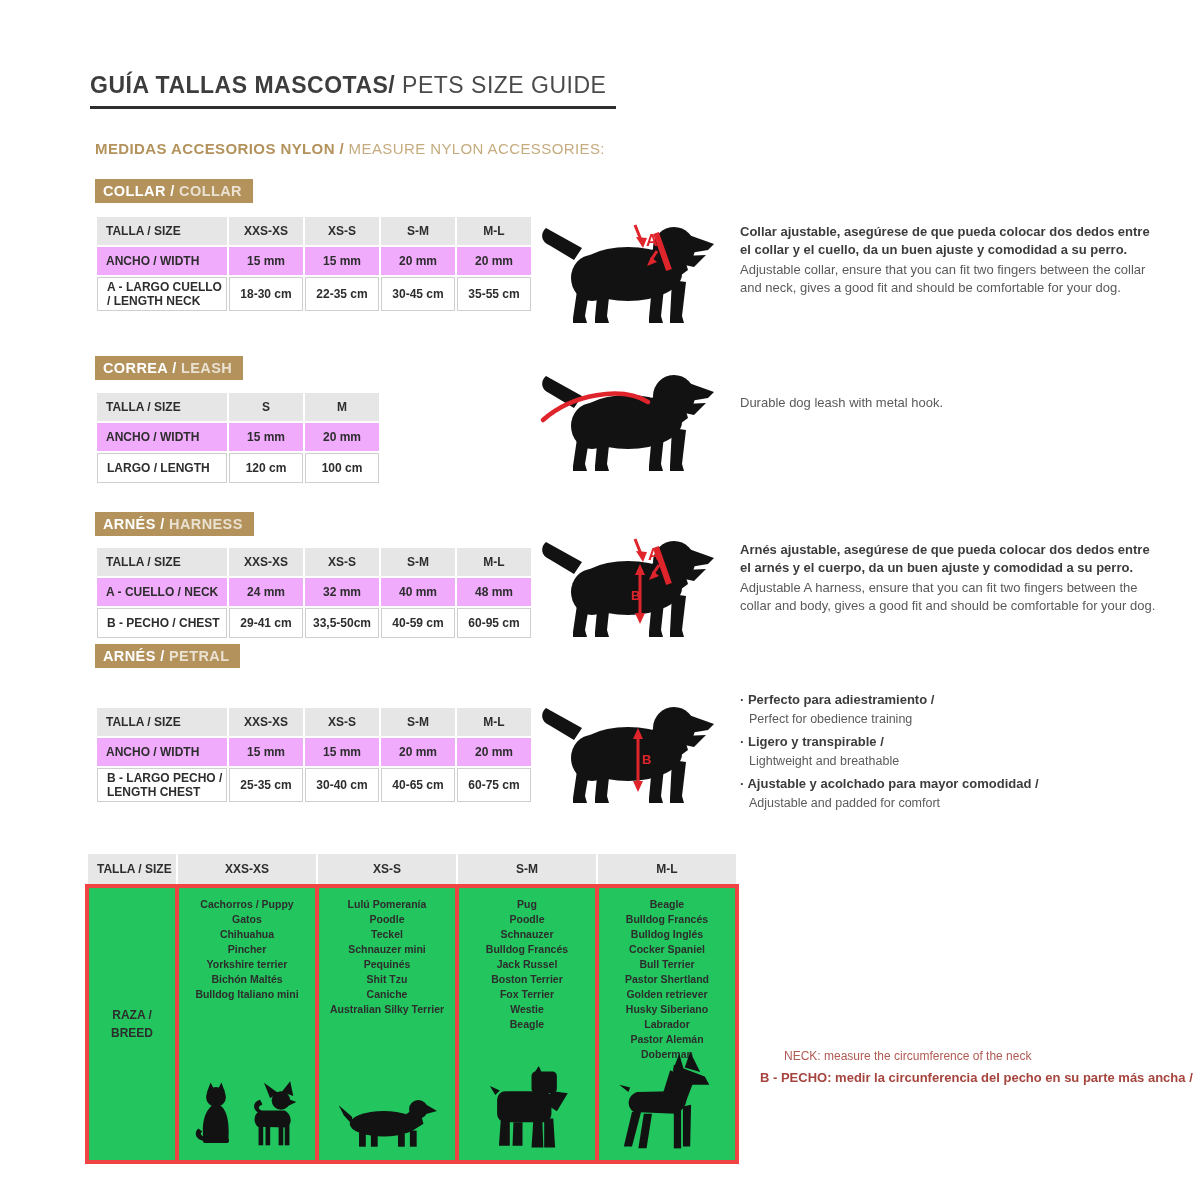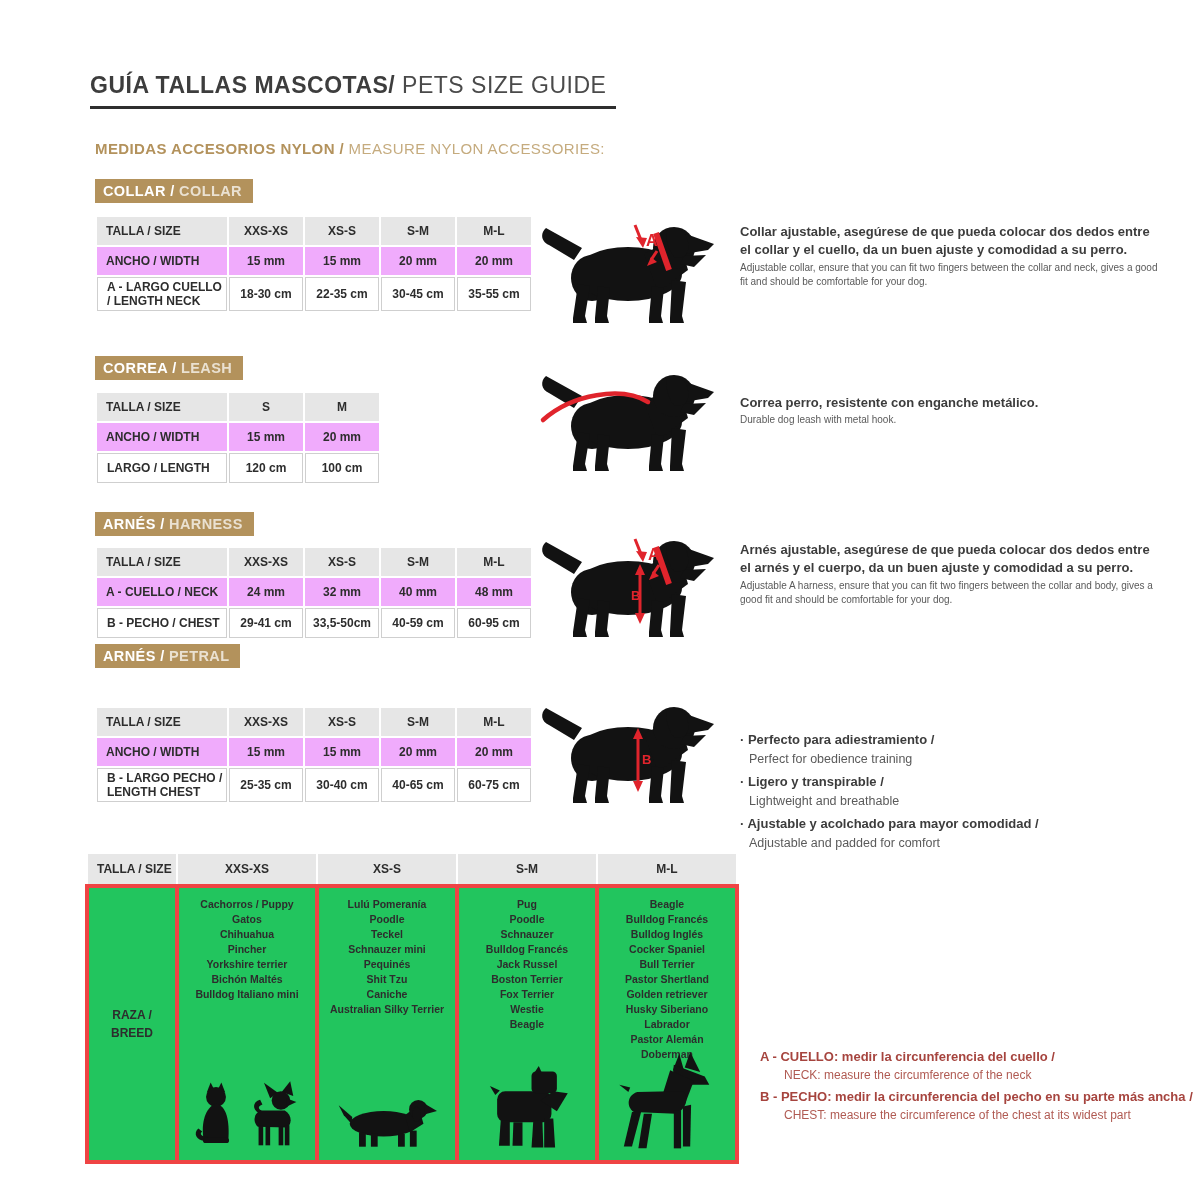--- a/index.html
+++ b/index.html
@@ -23,21 +23,21 @@
   table.size-table td{height:24px;text-align:center;font-weight:700;font-size:12px;
         color:#2d2d2d;padding:2px 3px;width:66px;}
   table.size-table td.lbl{text-align:left;padding-left:9px;width:116px;}
   table.size-table tr.hdr td{background:#e6e6e6;}
   table.size-table tr.gray td{background:#f0abfc;}
   table.size-table tr.white td{background:#fff;border:1px solid #cfcfcf;}
 
   
   .desc{width:420px;}
   .desc .es{font-size:13px;font-weight:700;color:#3c3c3c;line-height:1.42;margin:0 0 1px 0;}
-  .desc .en{font-size:10px;font-weight:400;color:#5a5a5a;line-height:1.42;margin:0;}
+  .desc .en{font-size:13px;font-weight:400;color:#5a5a5a;line-height:1.42;margin:0;}
 
   .bullets{width:430px;}
   .bullets .b-es{font-size:13px;font-weight:700;color:#3c3c3c;line-height:1.55;}
   .bullets .b-es:before{content:"· ";}
   .bullets .b-en{font-size:12.5px;font-weight:400;color:#5a5a5a;line-height:1.5;
                  padding-left:9px;margin-bottom:3px;}
 
   
   table.breeds-table{border-collapse:collapse;table-layout:fixed;}
   table.breeds-table td{padding:0;}
@@ -159,21 +159,20 @@
     </table>
 
   <svg class="abs" style="left:538px;top:366px;" width="180" height="112" viewBox="0 0 180 112">
     <use href="#dog-sil"></use>
     <g>
       <path d="M5,54 C34,28 84,20 110,36" stroke="#e0242c" stroke-width="4.5" fill="none" stroke-linecap="round"></path>
     </g>
   </svg>
 
   <div class="abs desc" style="left:740px;top:394px;">
-    <p class="es">Correa perro, resistente con enganche metálico.</p>
     <p class="en">Durable dog leash with metal hook.</p>
   </div>
 
   <div class="abs badge" style="left:95px;top:512px;"><span>ARNÉS / </span><span class="en">HARNESS</span></div>
 
   <table class="size-table abs" style="left:95px;top:546px;">
     <tbody>
         <tr class="hdr">
       <td class="lbl">TALLA / SIZE</td>
       <td>XXS-XS</td>
@@ -252,21 +251,21 @@
   <svg class="abs" style="left:538px;top:698px;" width="180" height="112" viewBox="0 0 180 112">
     <use href="#dog-sil"></use>
     <g>
       <line x1="100" y1="40" x2="100" y2="84" stroke="#e0242c" stroke-width="3"></line>
       <polygon points="100,30 95,41 105,41" fill="#e0242c"></polygon>
       <polygon points="100,94 95,83 105,83" fill="#e0242c"></polygon>
       <text x="104" y="66" class="ann-text" font-size="13" fill="#e0242c">B</text>
     </g>
   </svg>
 
-  <div class="abs bullets" style="left:740px;top:690px;margin-top:40px;">
+  <div class="abs bullets" style="left:740px;top:690px;">
     <div class="b-es">Perfecto para adiestramiento /</div>
     <div class="b-en">Perfect for obedience training</div>
     <div class="b-es">Ligero y transpirable /</div>
     <div class="b-en">Lightweight and breathable</div>
     <div class="b-es">Ajustable y acolchado para mayor comodidad /</div>
     <div class="b-en">Adjustable and padded for comfort</div>
   </div>
 
   <table class="breeds-table abs" style="left:85px;top:852px;">
     <colgroup>
@@ -402,19 +401,17 @@
             <polygon points="70,60 79,58 78,104 70,104"></polygon>
             <polygon points="10,44 0,36 12,39"></polygon>
           </svg>
         </div>
       </td>
     </tr>
   </tbody>
     </table>
 
   <div class="abs footnotes" style="left:760px;top:1048px;">
-    <div class="f-es">A - CUELLO: medir la circunferencia del cuello /</div>
     <div class="f-en">NECK: measure the circumference of the neck</div>
     <div class="f-es">B - PECHO: medir la circunferencia del pecho en su parte más ancha /</div>
-    <div class="f-en">CHEST: measure the circumference of the chest at its widest part</div>
   </div>
 
 </div>
 
 </body></html>

